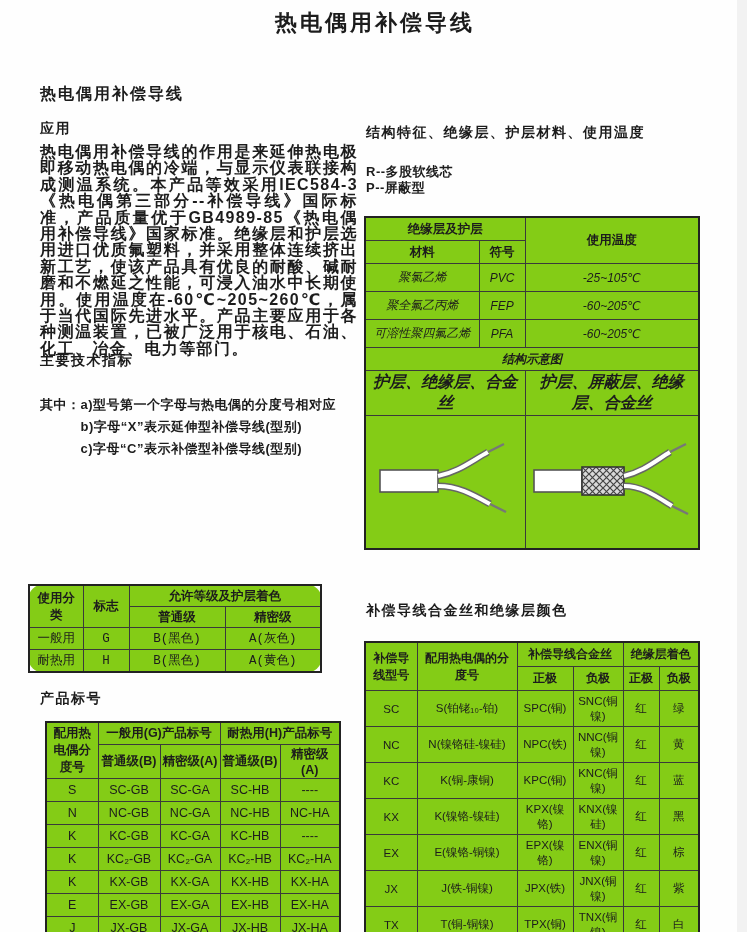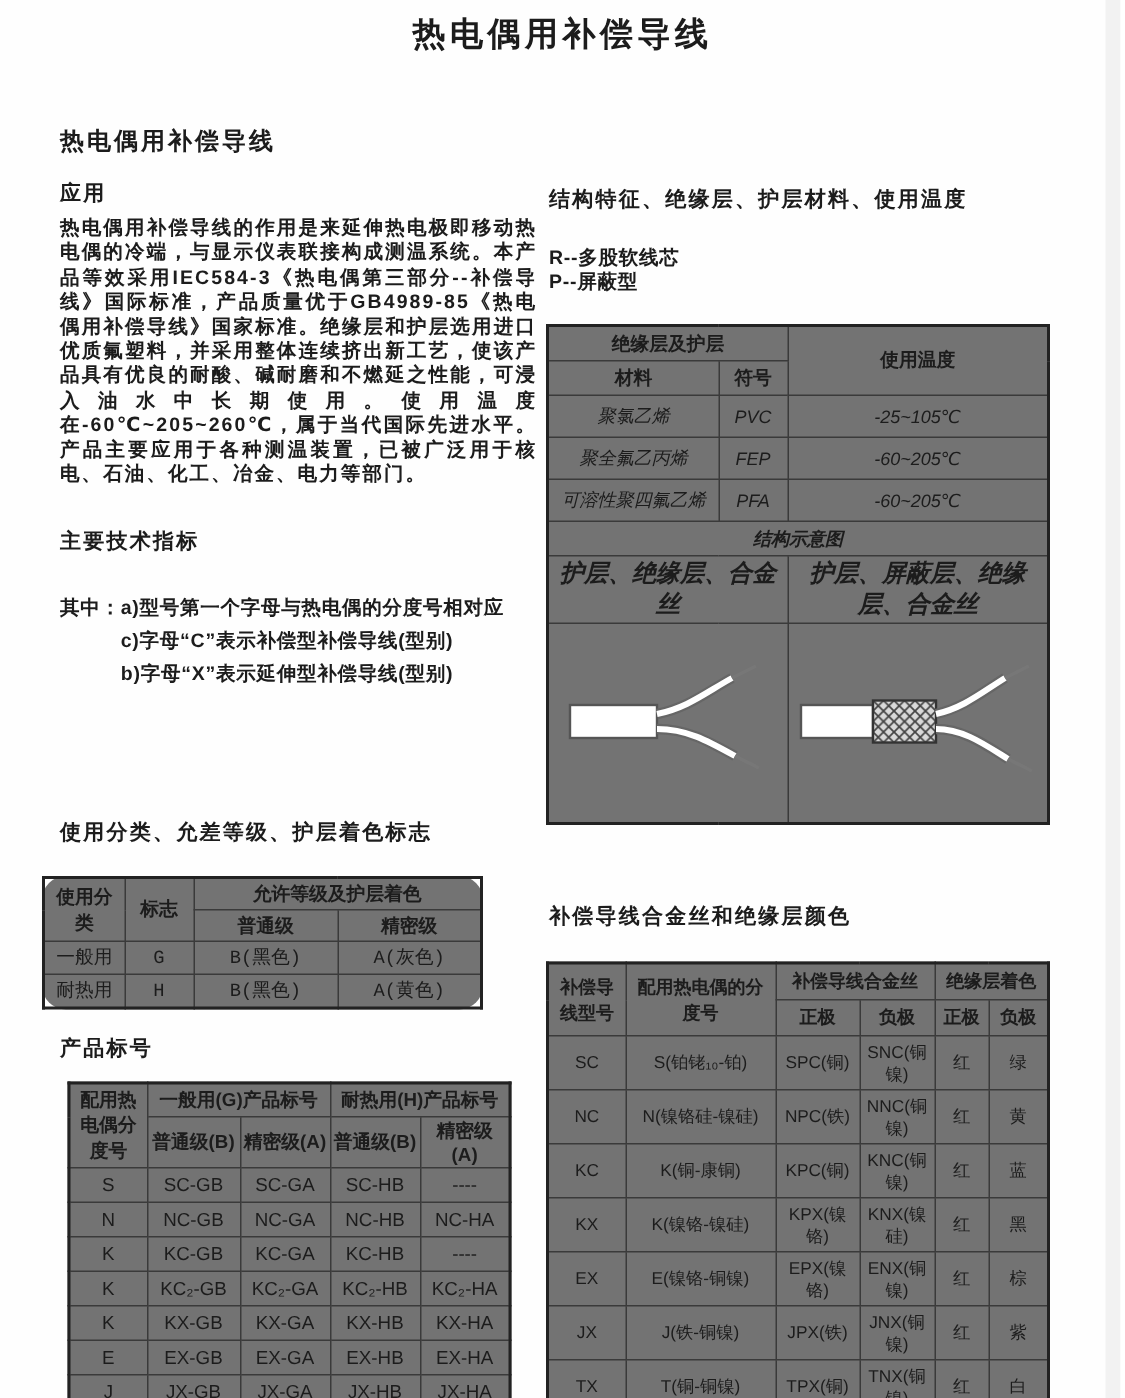--- a/index.html
+++ b/index.html
@@ -8,27 +8,27 @@
   .scan-edge{position:absolute;right:0;top:0;width:10px;height:932px;background:#f2f2f2;}
 
   .doc-title{position:absolute;top:8px;left:0;width:750px;text-align:center;
     font-size:22px;font-weight:bold;letter-spacing:3px;margin:0;}
 
   .abs{position:absolute;}
   h2,h3{margin:0;}
   .h-main{font-size:16px;font-weight:bold;letter-spacing:2px;}
   .h-sec{font-size:14px;font-weight:bold;letter-spacing:1.5px;}
 
-  .para{font-size:13px;font-weight:bold;line-height:16.4px;letter-spacing:1.4px;
+  .para{font-size:16px;font-weight:bold;line-height:16.4px;letter-spacing:1.4px;
     text-align:justify;margin:0;}
   .tech-line{font-size:13px;font-weight:bold;line-height:22px;letter-spacing:0.5px;
     white-space:pre-wrap;}
   .note-line{font-size:13px;font-weight:bold;line-height:16px;letter-spacing:0.5px;}
 
-  table{border-collapse:collapse;table-layout:fixed;background:#737373;padding-left:20px;}
+  table{border-collapse:collapse;table-layout:fixed;background:#84cc16;padding-left:20px;}
   table.tbl{border:2px solid #222;}
   .tbl th,.tbl td{border:1px solid #3a3a3a;text-align:center;vertical-align:middle;
     padding:1px 2px;overflow:hidden;}
   .tbl th{font-size:12.5px;font-weight:bold;}
   .tbl td{font-size:12.5px;font-weight:normal;}
 
   .cls-table th{height:18px;}
   .cls-table td{height:19px;font-family:Liberation Mono, monospace;}
 
   .prod-table th{height:19px;}
@@ -54,25 +54,24 @@
   <h1 class="doc-title">热电偶用补偿导线</h1>
 
   <h2 class="abs h-main" style="top:84px;left:40px;">热电偶用补偿导线</h2>
 
   <h3 class="abs h-sec" style="top:120px;left:40px;">应用</h3>
   <p class="abs para" style="top:144px;left:40px;width:318px;">热电偶用补偿导线的作用是来延伸热电极即移动热电偶的冷端，与显示仪表联接构成测温系统。本产品等效采用IEC584-3《热电偶第三部分--补偿导线》国际标准，产品质量优于GB4989-85《热电偶用补偿导线》国家标准。绝缘层和护层选用进口优质氟塑料，并采用整体连续挤出新工艺，使该产品具有优良的耐酸、碱耐磨和不燃延之性能，可浸入油水中长期使用。使用温度在-60℃~205~260℃，属于当代国际先进水平。产品主要应用于各种测温装置，已被广泛用于核电、石油、化工、冶金、电力等部门。</p>
 
   <h3 class="abs h-sec" style="top:352px;left:40px;">主要技术指标</h3>
   <div class="abs" style="top:394px;left:40px;width:322px;">
     <div class="tech-line">其中：a)型号第一个字母与热电偶的分度号相对应</div>
+    <div class="tech-line">　　　b)字母“X”表示延伸型补偿导线(型别)</div>
     <div class="tech-line">　　　c)字母“C”表示补偿型补偿导线(型别)</div>
-    <div class="tech-line">　　　b)字母“X”表示延伸型补偿导线(型别)</div>
   </div>
 
-  <h3 class="abs h-sec" style="top:546px;left:40px;">使用分类、允差等级、护层着色标志</h3>
   <table class="abs tbl cls-table" style="top:584px;left:28px;width:292px;border-radius:16px;">
     <colgroup>
         <col style="width:54px">
         <col style="width:46px">
         <col style="width:96px">
         <col style="width:96px">
       </colgroup>
     <thead>
       <tr>
         <th rowspan="2">使用分类</th>

